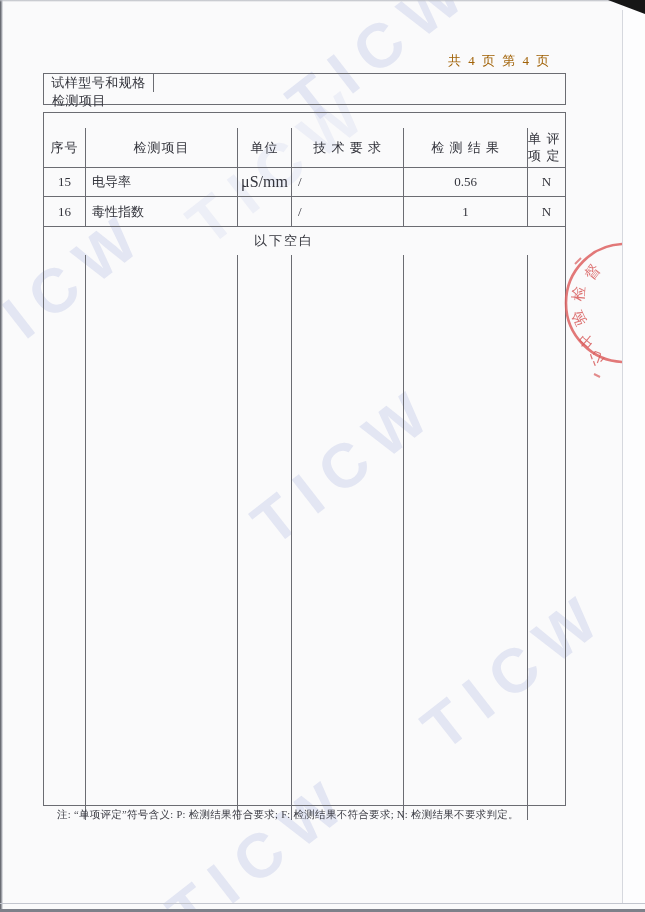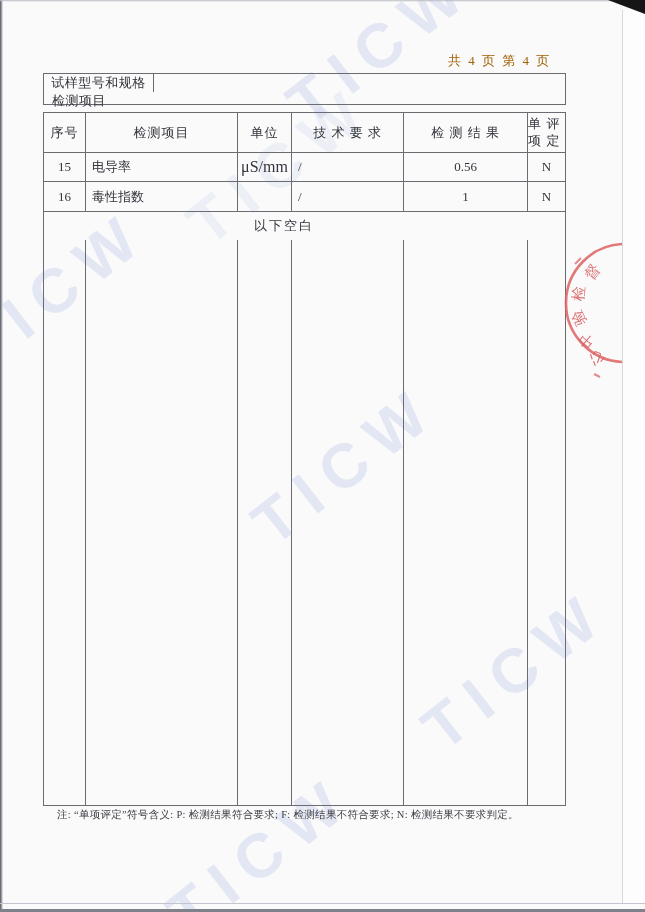--- a/index.html
+++ b/index.html
@@ -41,21 +41,21 @@
   .trow{display:flex;width:100%;}
   .trow.bordered{border-bottom:1px solid #6b6c72;}
   .tcell{border-right:1px solid #6b6c72;display:flex;align-items:center;justify-content:center;
     overflow:hidden;}
   .tcell:last-child{border-right:none;flex:1;}
   .tcell.left{justify-content:flex-start;padding-left:6px;}
   .w-seq{width:42px;} .w-item{width:152px;} .w-unit{width:54px;}
   .w-req{width:112px;} .w-res{width:124px;}
   .hdr .tcell{letter-spacing:1px;}
   .eval-2line{display:flex;flex-direction:row;align-items:center;line-height:1.25;letter-spacing:1px;}
-  .row-h{height:40px;} .row-15{height:29px;} .row-16{height:30px;}
+  .row-h{height:40px;margin-top:15px;} .row-15{height:29px;} .row-16{height:30px;}
   .blank-row{position:relative;height:28px;}
   .blank-note{position:absolute;left:210px;top:50%;transform:translateY(-50%);letter-spacing:2px;}
   .empty-row{position:relative;height:565px;}
   .vline{position:absolute;top:0;bottom:0;width:1px;background:#6b6c72;}
   .vl1{left:41px;} .vl2{left:193px;} .vl3{left:247px;} .vl4{left:359px;} .vl5{left:483px;}
   .unit-text{font-size:16px;}
   
   .footer-note{position:absolute;left:57px;top:808px;width:540px;font-size:10.5px;
     color:#3c3d45;letter-spacing:0.3px;}
   

